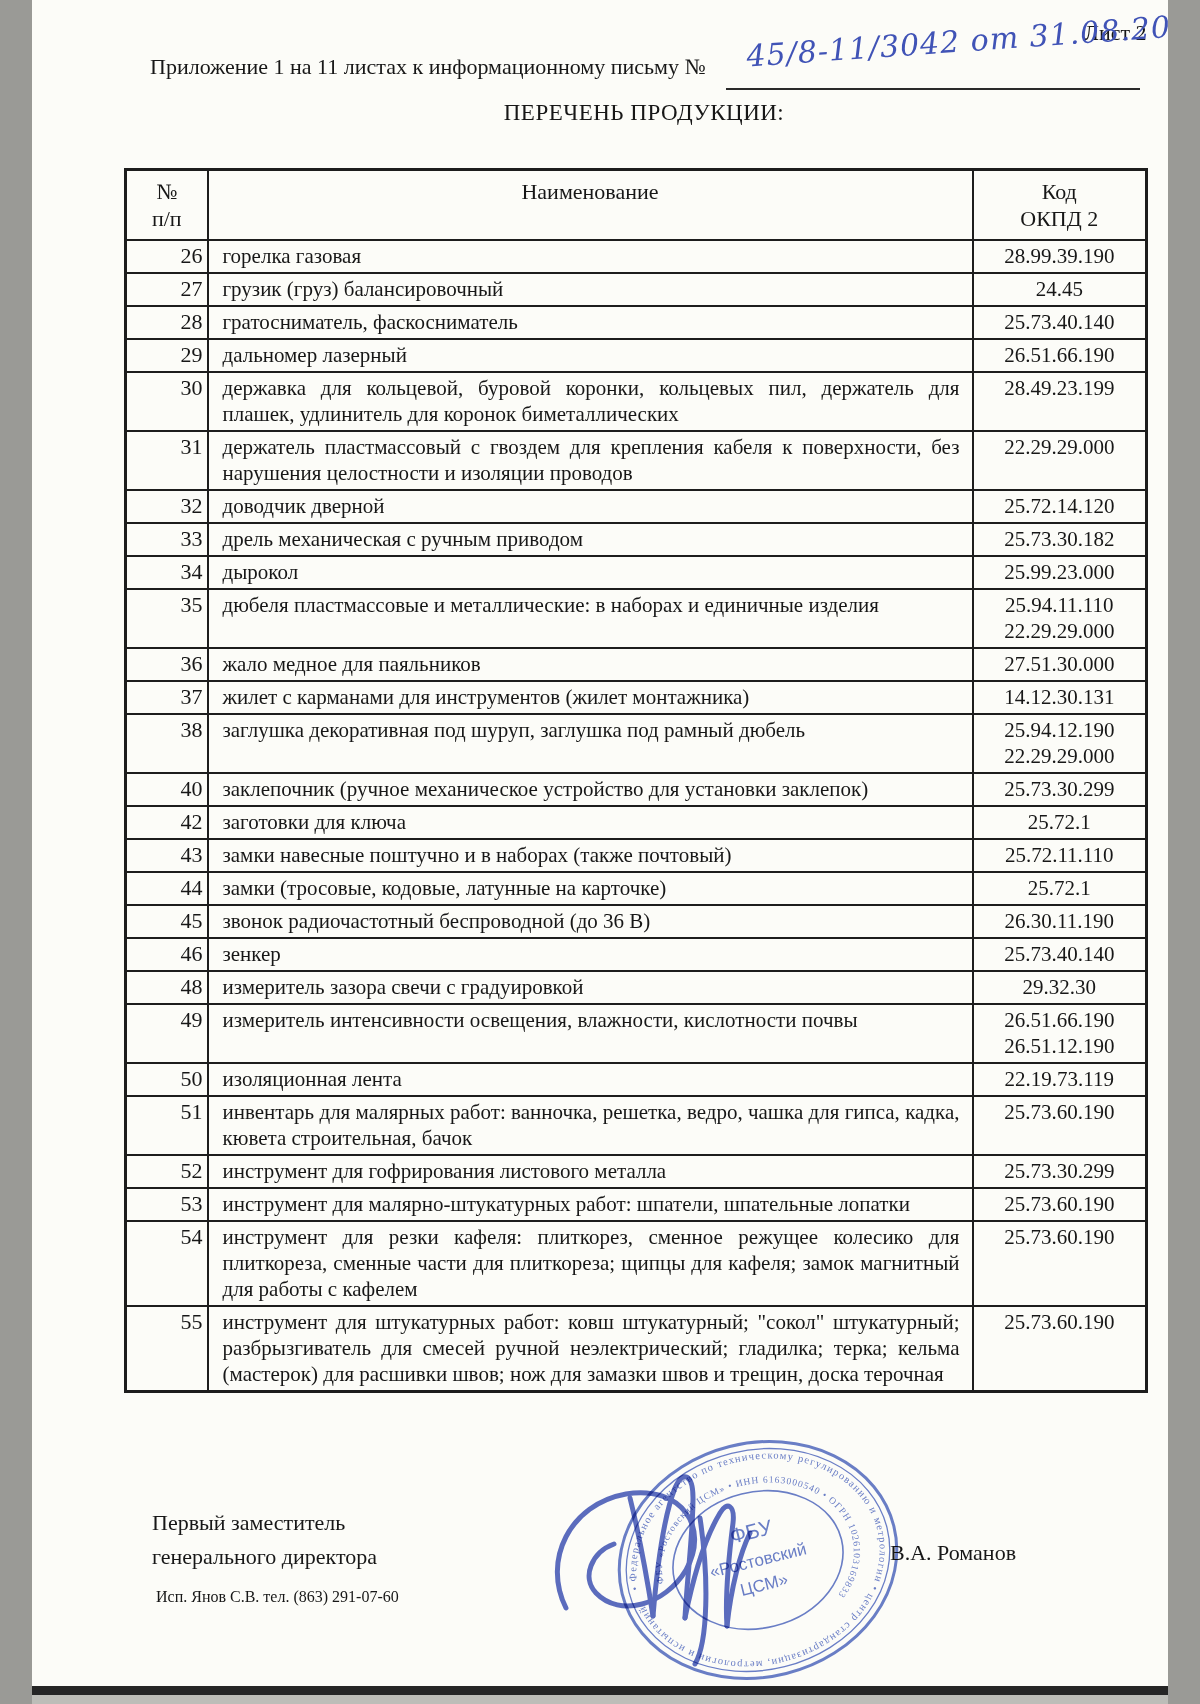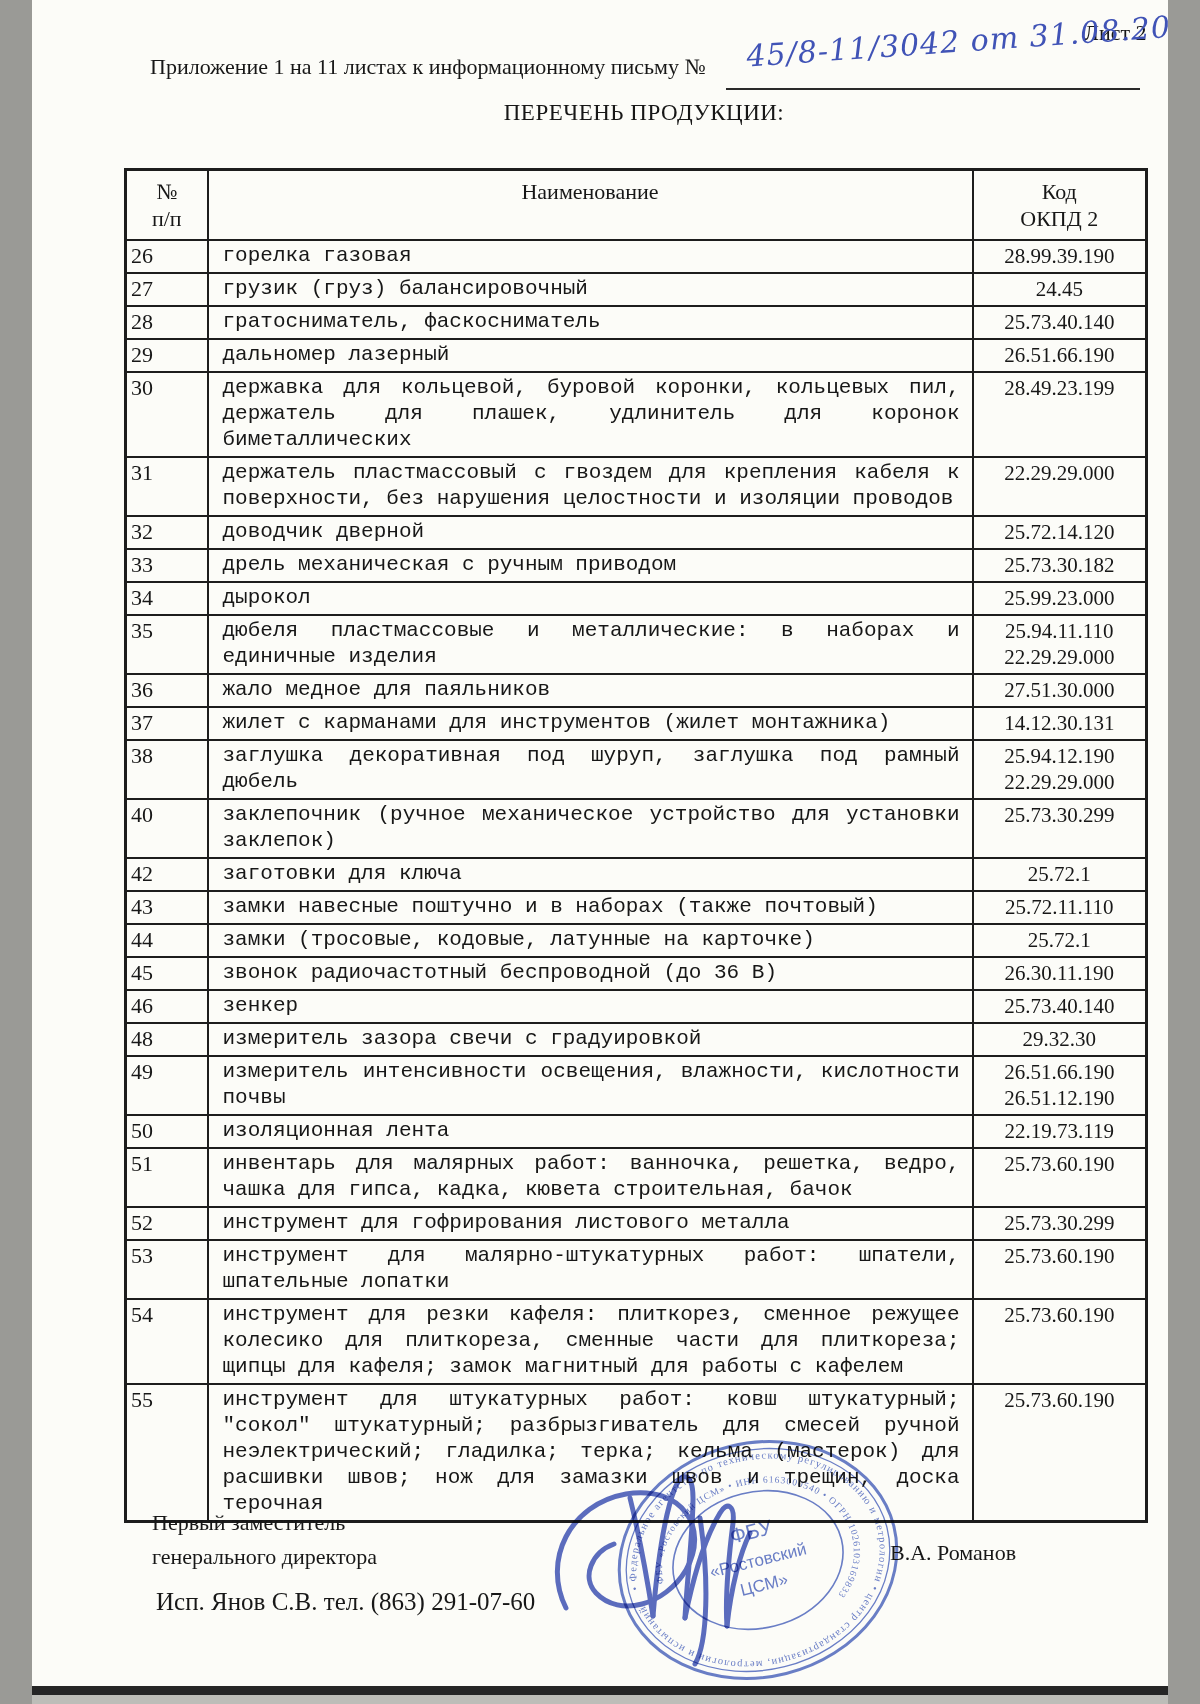--- a/index.html
+++ b/index.html
@@ -19,27 +19,27 @@
   .ref-underline { position:absolute; top:88px; left:694px; width:414px; border-bottom:2px solid #2a2a2a; }
   .doc-title { position:absolute; top:100px; left:0; width:1146px; text-align:center; font-size:23px; letter-spacing:0.5px;padding-left:39px; }
 
   table.products {
     position:absolute; top:168px; left:92px; width:1021px;
     border-collapse:collapse; font-size:21px;
     border:3px solid #1d1d1d; table-layout:fixed;
   }
   .products th, .products td { border:2px solid #1d1d1d; vertical-align:top; }
   .products th { font-weight:normal; text-align:center; padding:7px 4px; line-height:27px; font-size:22px; }
-  td.col-num  { text-align:left; padding:2px 4px 2px 4px; line-height:26px; font-size:22px; }
-  td.col-name { text-align:justify; text-align-last:left; padding:2px 12px 3px 14px; line-height:26px;font-family:Liberation Mono, monospace; }
+  td.col-num  { text-align:right; padding:2px 4px 2px 4px; line-height:26px; font-size:22px; }
+  td.col-name { text-align:justify; text-align-last:left; padding:2px 12px 3px 14px; line-height:26px; }
   td.col-code { text-align:center; padding:2px 4px 3px 4px; line-height:26px; }
 
   .pos-title { position:absolute; left:120px; top:1506px; font-size:22px; line-height:34px; }
   .signer    { position:absolute; left:858px; top:1540px; font-size:22px; }
-  .executor  { position:absolute; left:124px; top:1588px; font-size:25px; }
+  .executor  { position:absolute; left:124px; top:1588px; font-size:16px; }
 
   .sig-svg   { position:absolute; left:502px; top:1456px; mix-blend-mode:multiply; }
   .stamp-svg { position:absolute; left:578px; top:1436px; mix-blend-mode:multiply; }
 
   .fold-line { position:absolute; left:1157px; top:330px; width:2px; height:880px; background:#e6e6e0; }
   .scan-bar   { position:absolute; left:0; top:1686px; width:1200px; height:9px;  background:#262626; }
   .scan-below { position:absolute; left:0; top:1695px; width:1200px; height:9px;  background:#bdbdb8; }
 </style>
 </head>
 <body>

